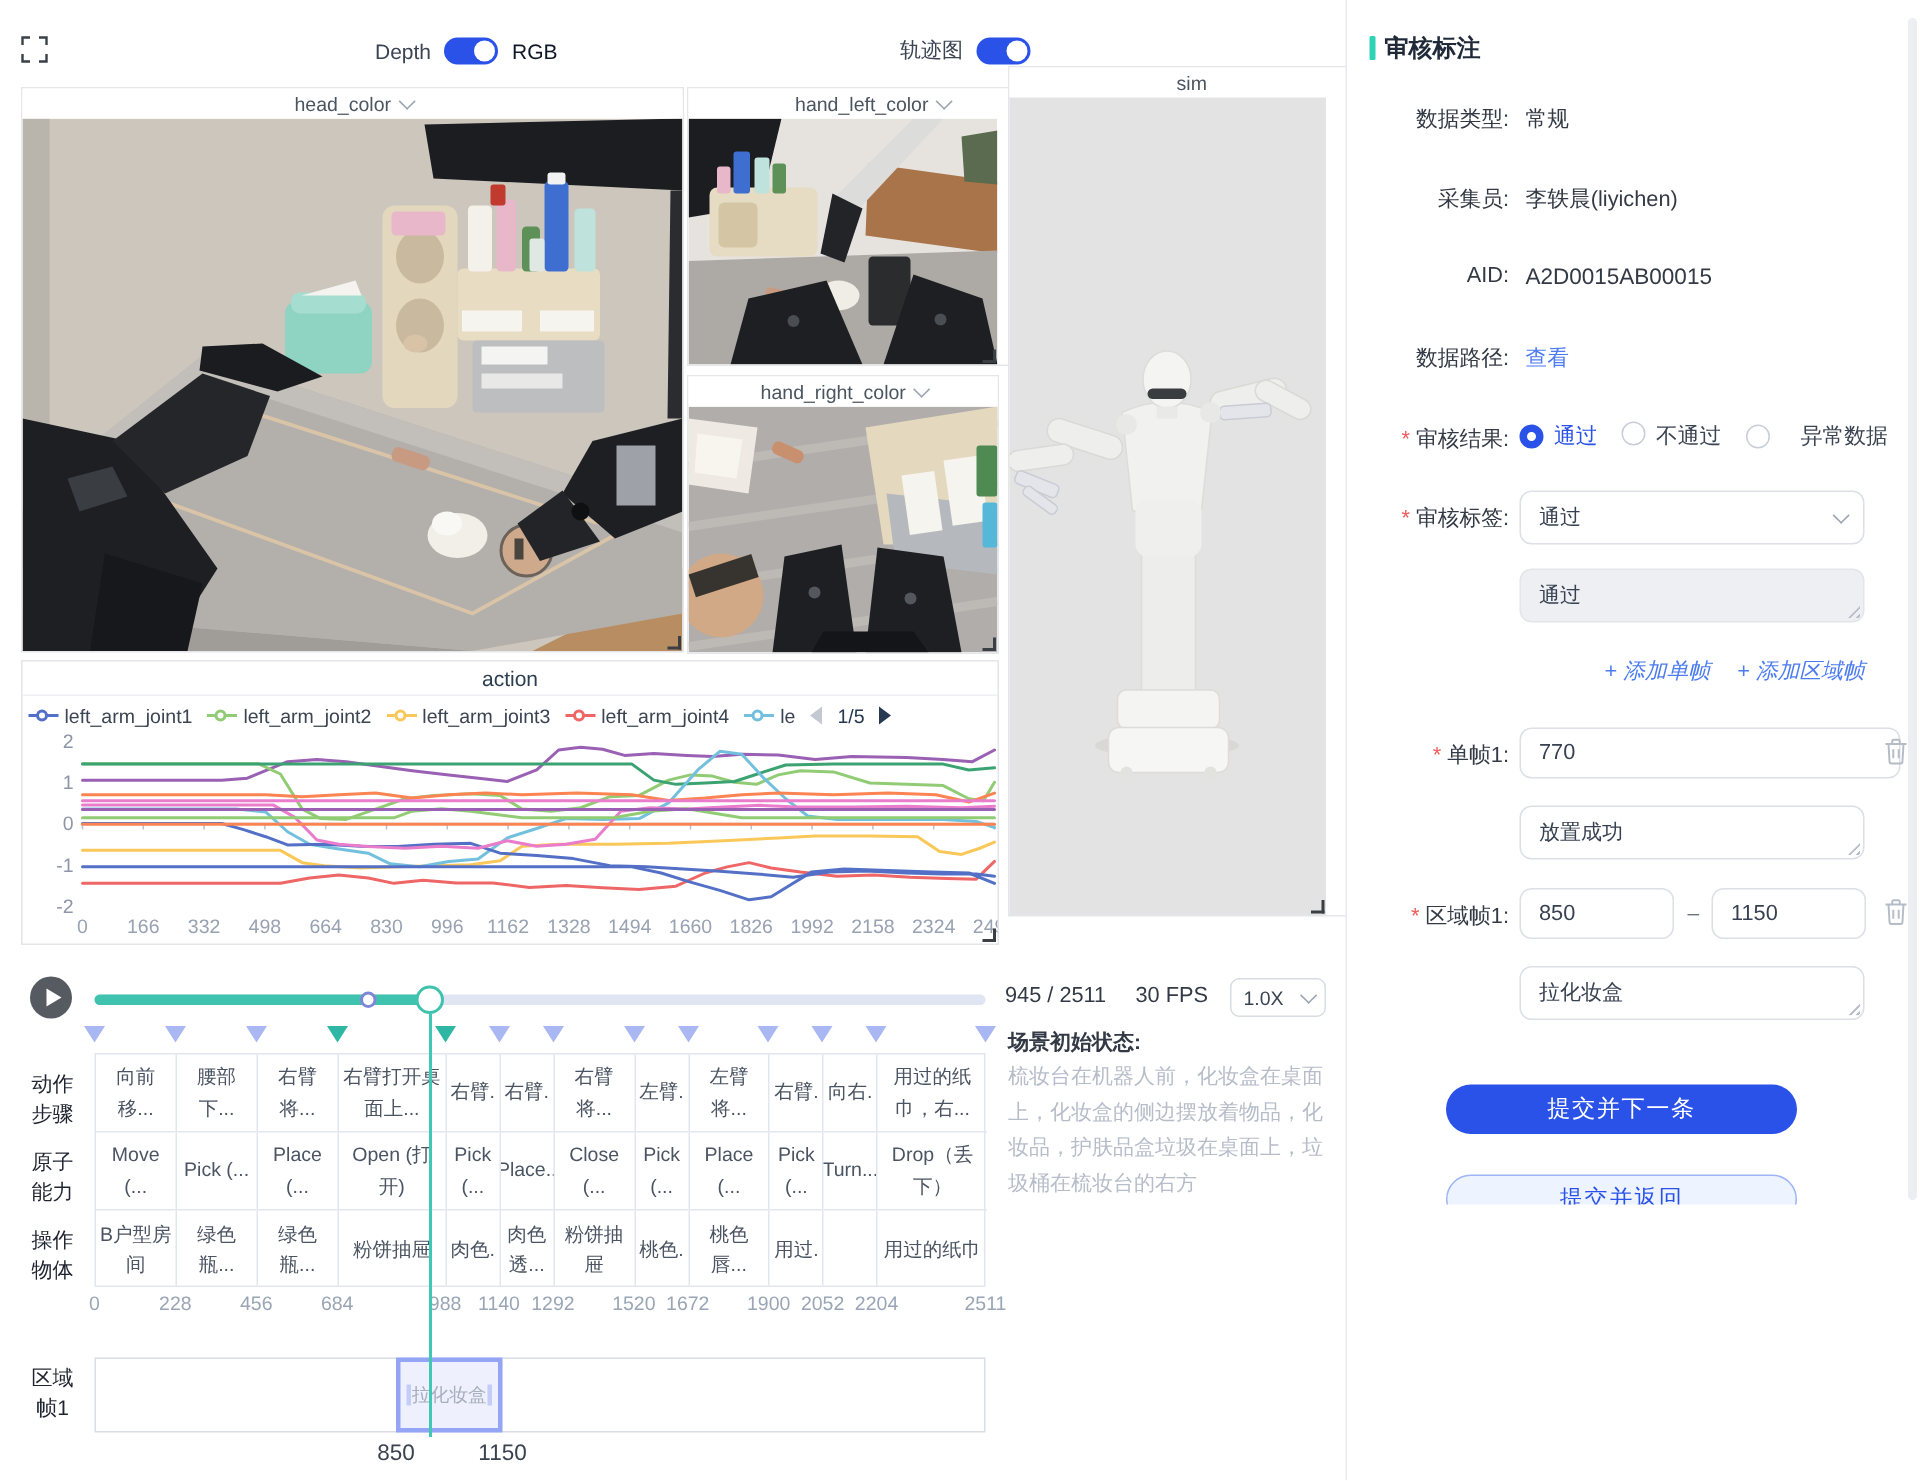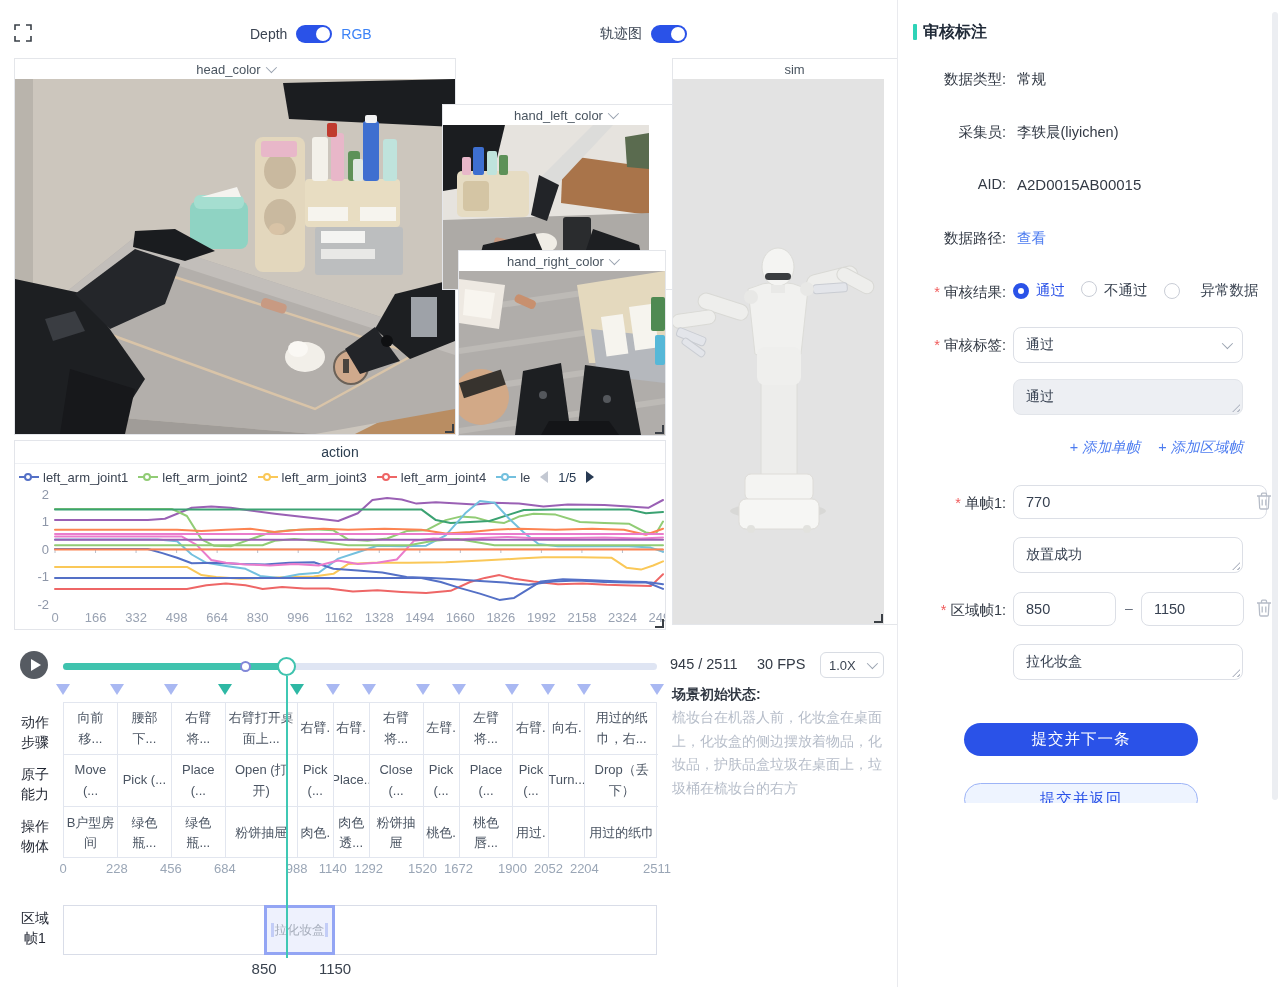--- a/index.html
+++ b/index.html
@@ -3,21 +3,21 @@
 <meta charset="utf-8">
 <style>
   html,body{margin:0;padding:0;background:#fff;}
   body{font-family:"Liberation Sans","DejaVu Sans",sans-serif;color:#333a45;}
   #app{position:relative;width:1280px;height:987px;overflow:hidden;background:#fff;}
   .abs{position:absolute;}
   
   .toggle{width:36px;height:18px;border-radius:9px;background:#2a52e8;position:relative;cursor:pointer;}
   .toggle .knob{position:absolute;top:2px;right:2px;width:14px;height:14px;border-radius:50%;background:#fff;}
   .tglrow{display:flex;align-items:center;gap:9px;font-size:14px;color:#3b4452;}
-  .bluetxt{color:#3b82f6;}
+  .bluetxt{color:#0f172a;}
   
   .campanel{position:absolute;border:1px solid #e4e6ea;background:#fff;box-sizing:border-box;}
   .camhead{height:20px;display:flex;align-items:center;justify-content:center;gap:5px;font-size:13px;color:#4a5560;background:#fff;}
   .chev{width:7px;height:7px;border-right:1.5px solid #9aa3b0;border-bottom:1.5px solid #9aa3b0;transform:rotate(45deg) translateY(-2px);display:inline-block;}
   .camimg{position:relative;overflow:hidden;}
   .rc{position:absolute;right:1px;bottom:1px;width:9px;height:9px;}
   .rc:before{content:'';position:absolute;right:0;bottom:0;width:9px;height:2px;background:#3a3f45;}
   .rc:after{content:'';position:absolute;right:0;bottom:0;width:2px;height:9px;background:#3a3f45;}
   
   #chartpanel{border:1px solid #e3e5ea;box-sizing:border-box;background:#fff;overflow:hidden;}
@@ -153,21 +153,21 @@
         <path d="M30 240 L60 232 L70 252 L38 262 Z" fill="#3a3d42"></path>
         <polygon points="440,200 380,215 360,250 395,280 440,262" fill="#1d1f22"></polygon>
         <polygon points="360,248 330,270 345,295 385,282" fill="#222428"></polygon>
         <rect x="396" y="218" width="26" height="40" fill="#9ea2a8"></rect>
         <circle cx="372" cy="262" r="6" fill="#0f1012"></circle>
       </svg>
       <span class="rc"></span>
     </div>
   </div>
 
-  <div class="campanel" style="left:442px;top:58px;width:246px;height:186px;margin-top:46px;">
+  <div class="campanel" style="left:458px;top:58px;width:246px;height:186px;">
     <div class="camhead">
       <span>hand_left_color</span>
         <span class="chev"></span>
     </div>
     <div class="camimg" style="width:206px;height:164px;">
       <svg width="206" height="164" viewBox="0 0 206 164">
         <rect width="206" height="164" fill="#e6e3de"></rect>
         <polygon points="0,0 62,0 48,58 0,66" fill="#1b1d20"></polygon>
         <polygon points="120,30 206,42 206,90 118,78" fill="#a9744a"></polygon>
         <polygon points="182,12 206,8 206,44 184,42" fill="#5a6b4f"></polygon>
@@ -215,21 +215,21 @@
         <polygon points="64,100 102,92 112,164 56,164" fill="#1d1f22"></polygon>
         <polygon points="126,94 170,100 182,164 118,164" fill="#1d1f22"></polygon>
         <circle cx="84" cy="124" r="4" fill="#54575c"></circle>
         <circle cx="148" cy="128" r="4" fill="#54575c"></circle>
         <polygon points="90,150 150,150 160,164 82,164" fill="#141518"></polygon>
       </svg>
       <span class="rc"></span>
     </div>
   </div>
 
-  <div class="campanel" style="left:672px;top:58px;width:245px;height:567px;">
+  <div class="campanel" style="left:672px;top:44px;width:245px;height:567px;">
     <div class="camhead">
       <span>sim</span>
     </div>
     <div class="camimg" style="width:211px;height:545px;background:#e3e3e3;">
       <svg width="211" height="545" viewBox="0 0 211 545">
         <ellipse cx="105" cy="432" rx="48" ry="8" fill="#d8d8d6"></ellipse>
         <rect x="88" y="300" width="36" height="135" rx="4" fill="#ededeb" stroke="#dcdcd8" stroke-width="1"></rect>
         <rect x="72" y="395" width="68" height="26" rx="6" fill="#f4f4f2" stroke="#dedcd8" stroke-width="1"></rect>
         <rect x="66" y="420" width="80" height="30" rx="7" fill="#f6f6f4" stroke="#dedcd8" stroke-width="1"></rect>
         <circle cx="78" cy="450" r="4" fill="#e2e2de"></circle>

